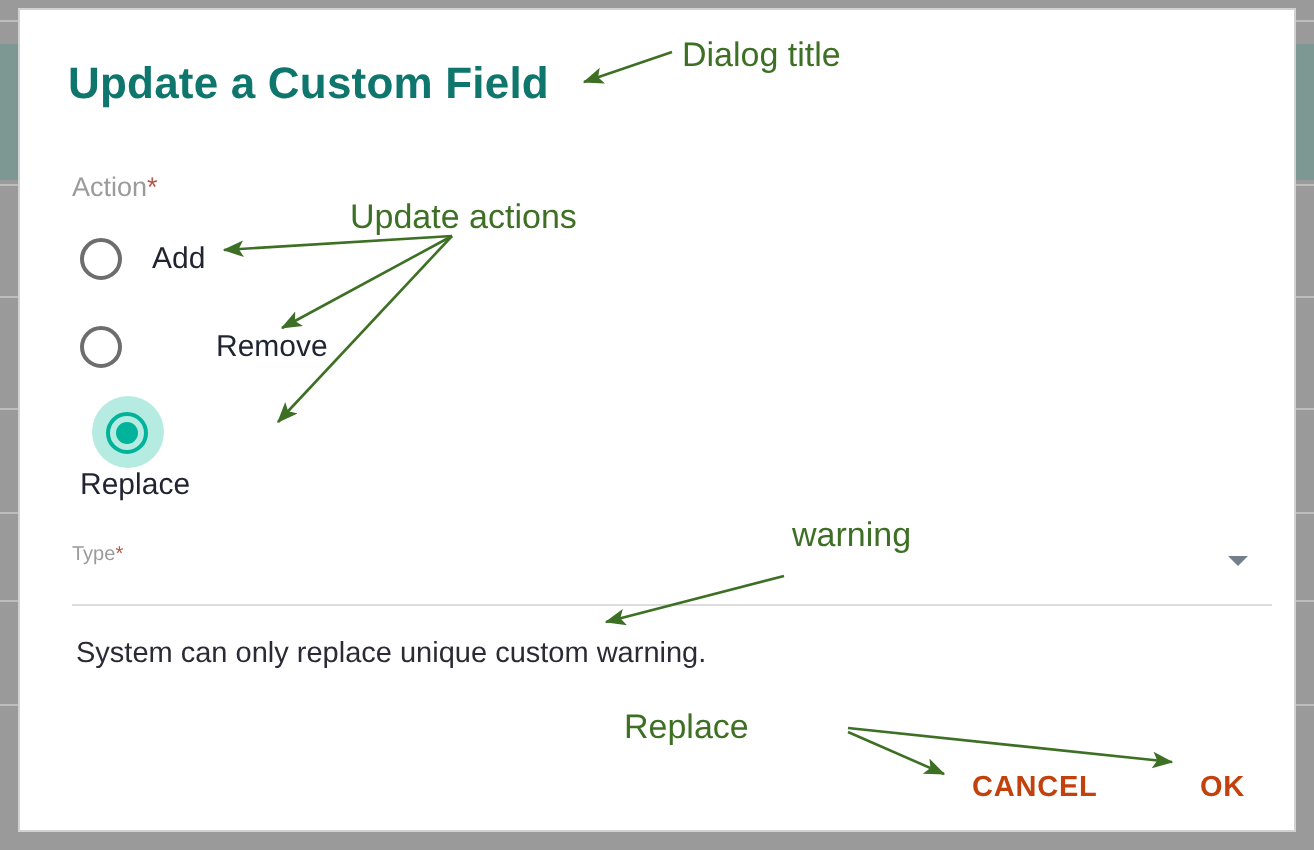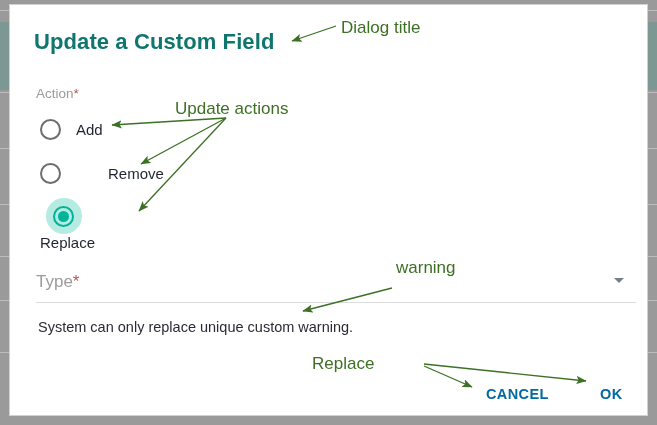--- a/index.html
+++ b/index.html
@@ -86,21 +86,21 @@
 
   .field-label {
     position: absolute;
     font-size: 13.5px;
     color: #9b9b9b;
     white-space: nowrap;
   }
   .field-label .req { color: #b5574a; }
 
   #action-label { left: 26px; top: 81px; }
-  #type-label   { left: 26px; top: 267px; font-size: 17px; text-align: right; }
+  #type-label   { left: 26px; top: 267px; font-size: 10px; text-align: right; }
 
   
   .radio-row {
     position: absolute;
     left: 22px;
     height: 36px;
     display: flex;
     align-items: center;
     cursor: pointer;
   }
@@ -183,21 +183,21 @@
     font-size: 14.5px;
     color: #2b2b36;
     white-space: nowrap;
   }
 
   
   .cmd-button {
     position: absolute;
     font-size: 14.5px;
     font-weight: bold;
-    color: #0369a1;
+    color: #c2410c;
     letter-spacing: 0.4px;
     cursor: pointer;
     white-space: nowrap;
   }
   #btn-cancel { left: 476px; top: 381px; }
   #btn-ok     { left: 590px; top: 381px; }
 
   
   #annotations {
     position: absolute;

